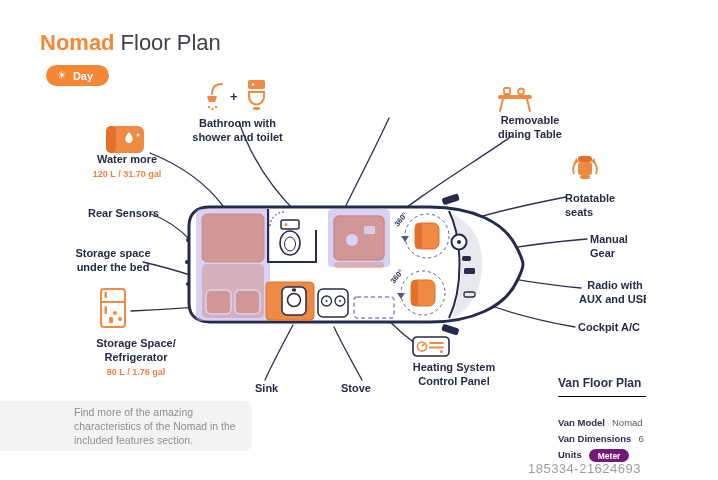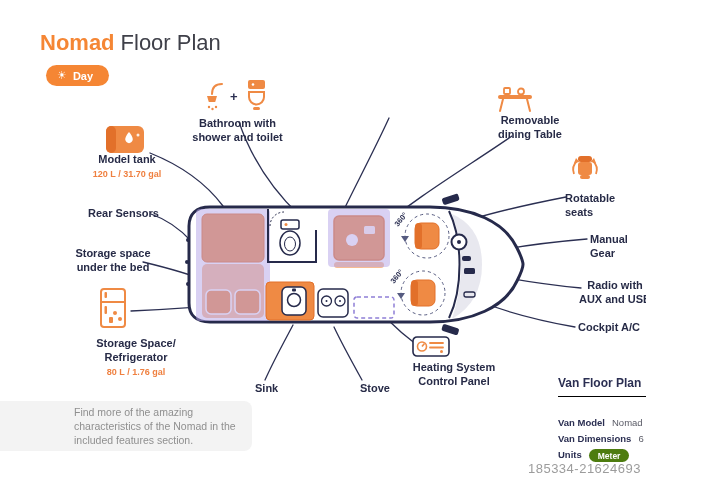--- a/index.html
+++ b/index.html
@@ -27,21 +27,21 @@
   .note-box { position:absolute; left:0; top:401px; width:252px; height:50px; background:#f3f3f3;
     border-radius:0 8px 8px 0; display:flex; align-items:center; padding-left:38px; }
   .note-box .note-text { font-size:10.5px; color:#8f8f8f; width:205px; line-height:1.35;margin-left:36px; }
 
   .info-panel { position:absolute; left:558px; top:376px; width:150px; }
   .info-title { font-size:12px; font-weight:700; color:#2b2f52; padding-bottom:6px;
     border-bottom:1px solid #000000; margin-bottom:20px; }
   .info-row { display:flex; margin-bottom:5px; }
   .info-label { font-size:9.5px; font-weight:700; color:#2b2f52; }
   .info-value { font-size:9.5px; color:#5a5b66; margin-left:7px; }
-  .info-value.badge { background:#4d7c0f; color:#fff; font-size:8.5px; font-weight:700;
+  .info-value.badge { background:#701a75; color:#fff; font-size:8.5px; font-weight:700;
     padding:1.5px 9px; border-radius:9px; margin-left:7px; }
 
   .watermark { position:absolute; right:5px; bottom:4px; font-size:13px; color:#9c9c9c; letter-spacing:.5px; }
 </style>
 </head>
 <body>
 
 <div class="page">
 
   <h1 class="title"><span class="accent">Nomad</span><span class="rest">Floor Plan</span></h1>
@@ -208,21 +208,21 @@
       <rect x="0" y="0" width="36" height="19" rx="4" fill="#ffffff" stroke="#262a4b" stroke-width="1.6"></rect>
       <circle cx="9" cy="9.5" r="4.5" fill="none" stroke="#ef8a44" stroke-width="1.6"></circle>
       <line x1="9" y1="9.5" x2="11.5" y2="6.5" stroke="#ef8a44" stroke-width="1.6"></line>
       <line x1="17" y1="6" x2="30" y2="6" stroke="#ef8a44" stroke-width="1.8" stroke-linecap="round"></line>
       <line x1="17" y1="10.5" x2="30" y2="10.5" stroke="#ef8a44" stroke-width="1.8" stroke-linecap="round"></line>
       <circle cx="28.5" cy="14.5" r="1.5" fill="#ef8a44"></circle>
     </g>
   </svg>
 
   <div class="label center" style="left:77px; top:153px; width:100px;">
-    <span>Model tank</span>
+    <span>Water more</span>
     <span class="sub">120 L / 31.70 gal</span>
   </div>
 
   <div class="label center" style="left:190px; top:117px; width:95px;">Bathroom with shower and toilet</div>
 
 
   <div class="label center" style="left:492px; top:114px; width:76px;">Removable dining Table</div>
 
   <div class="label" style="left:565px; top:192px;">Rotatable seats</div>
 
@@ -236,21 +236,21 @@
 
   <div class="label center" style="left:70px; top:247px; width:86px;">Storage space under the bed</div>
 
   <div class="label center" style="left:93px; top:337px; width:86px;">
     <span>Storage Space/ Refrigerator</span>
     <span class="sub">80 L / 1.76 gal</span>
   </div>
 
   <div class="label" style="left:255px; top:382px;">Sink</div>
 
-  <div class="label" style="left:360px; top:382px;">Stove</div>
+  <div class="label" style="left:341px; top:382px;">Stove</div>
 
   <div class="label center" style="left:408px; top:361px; width:92px;">Heating System Control Panel</div>
 
   <div class="note-box">
     <div class="note-text">Find more of the amazing characteristics of the Nomad in the included features section.</div>
   </div>
 
   <aside class="info-panel">
     <div class="info-title">Van Floor Plan</div>
     <div class="info-row">

